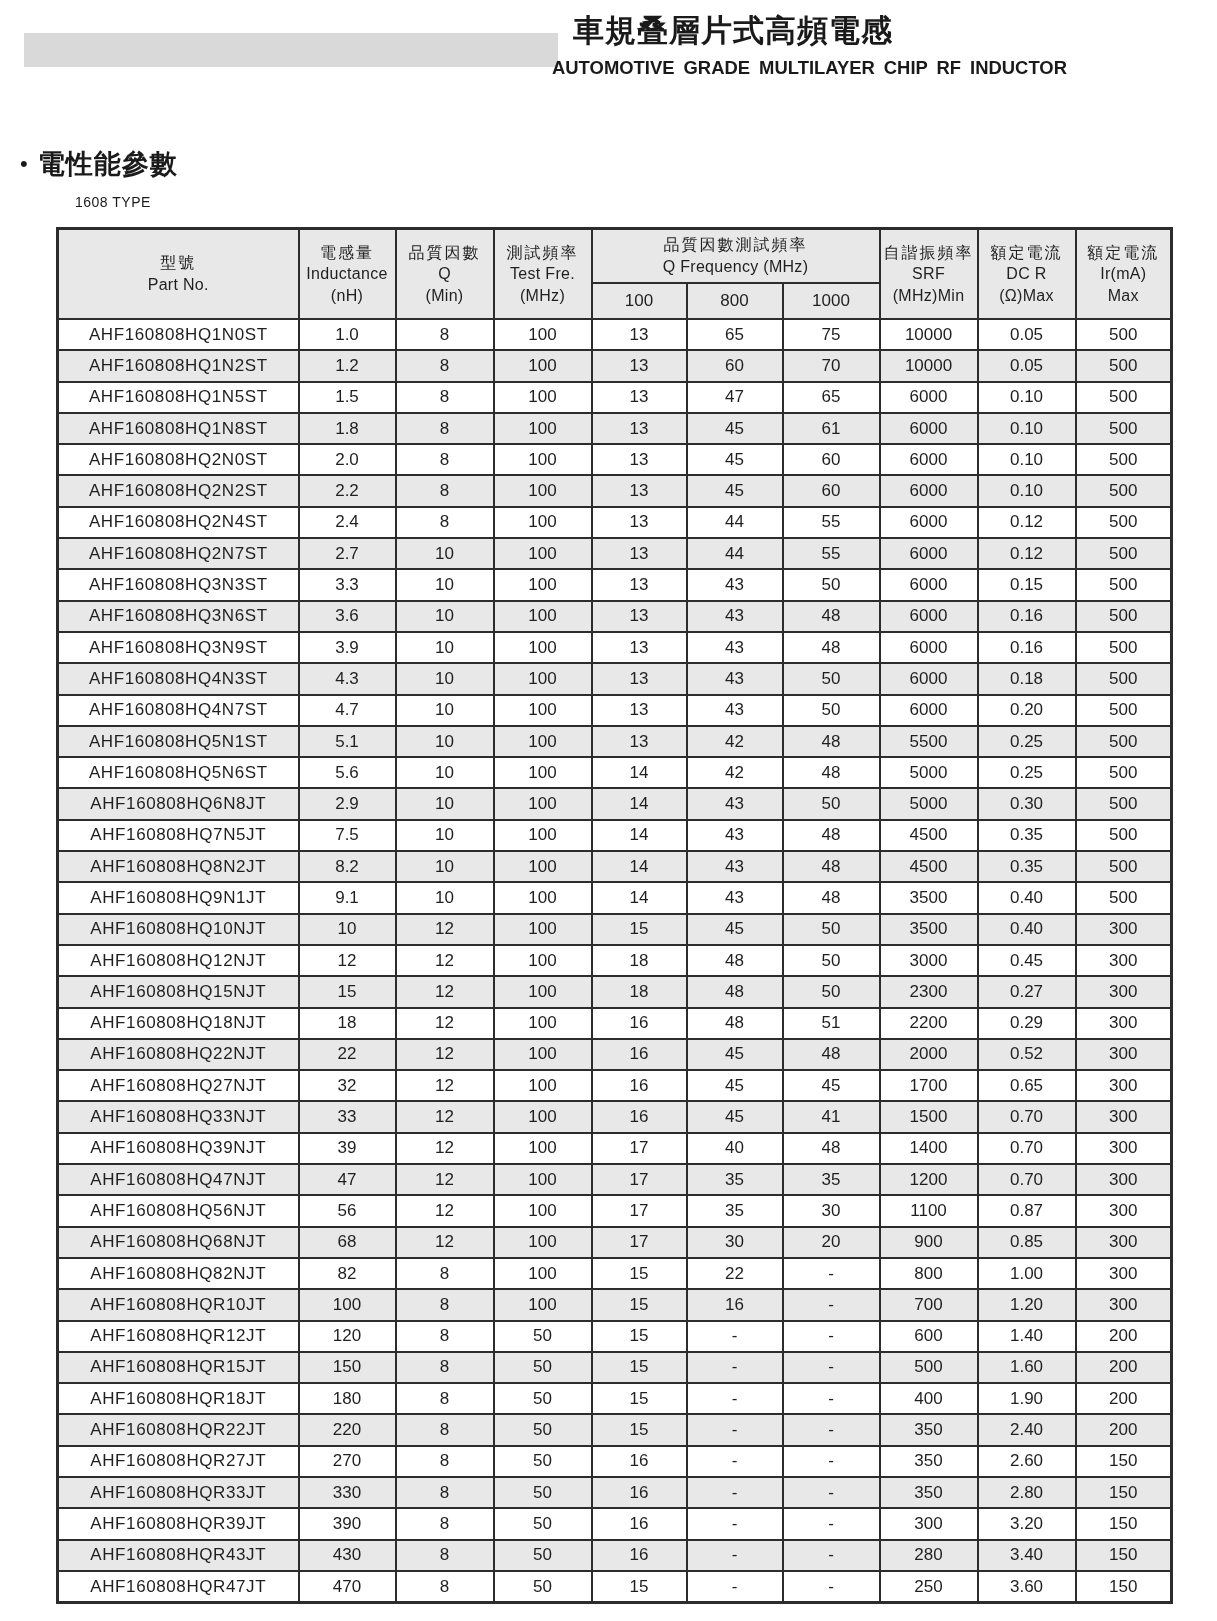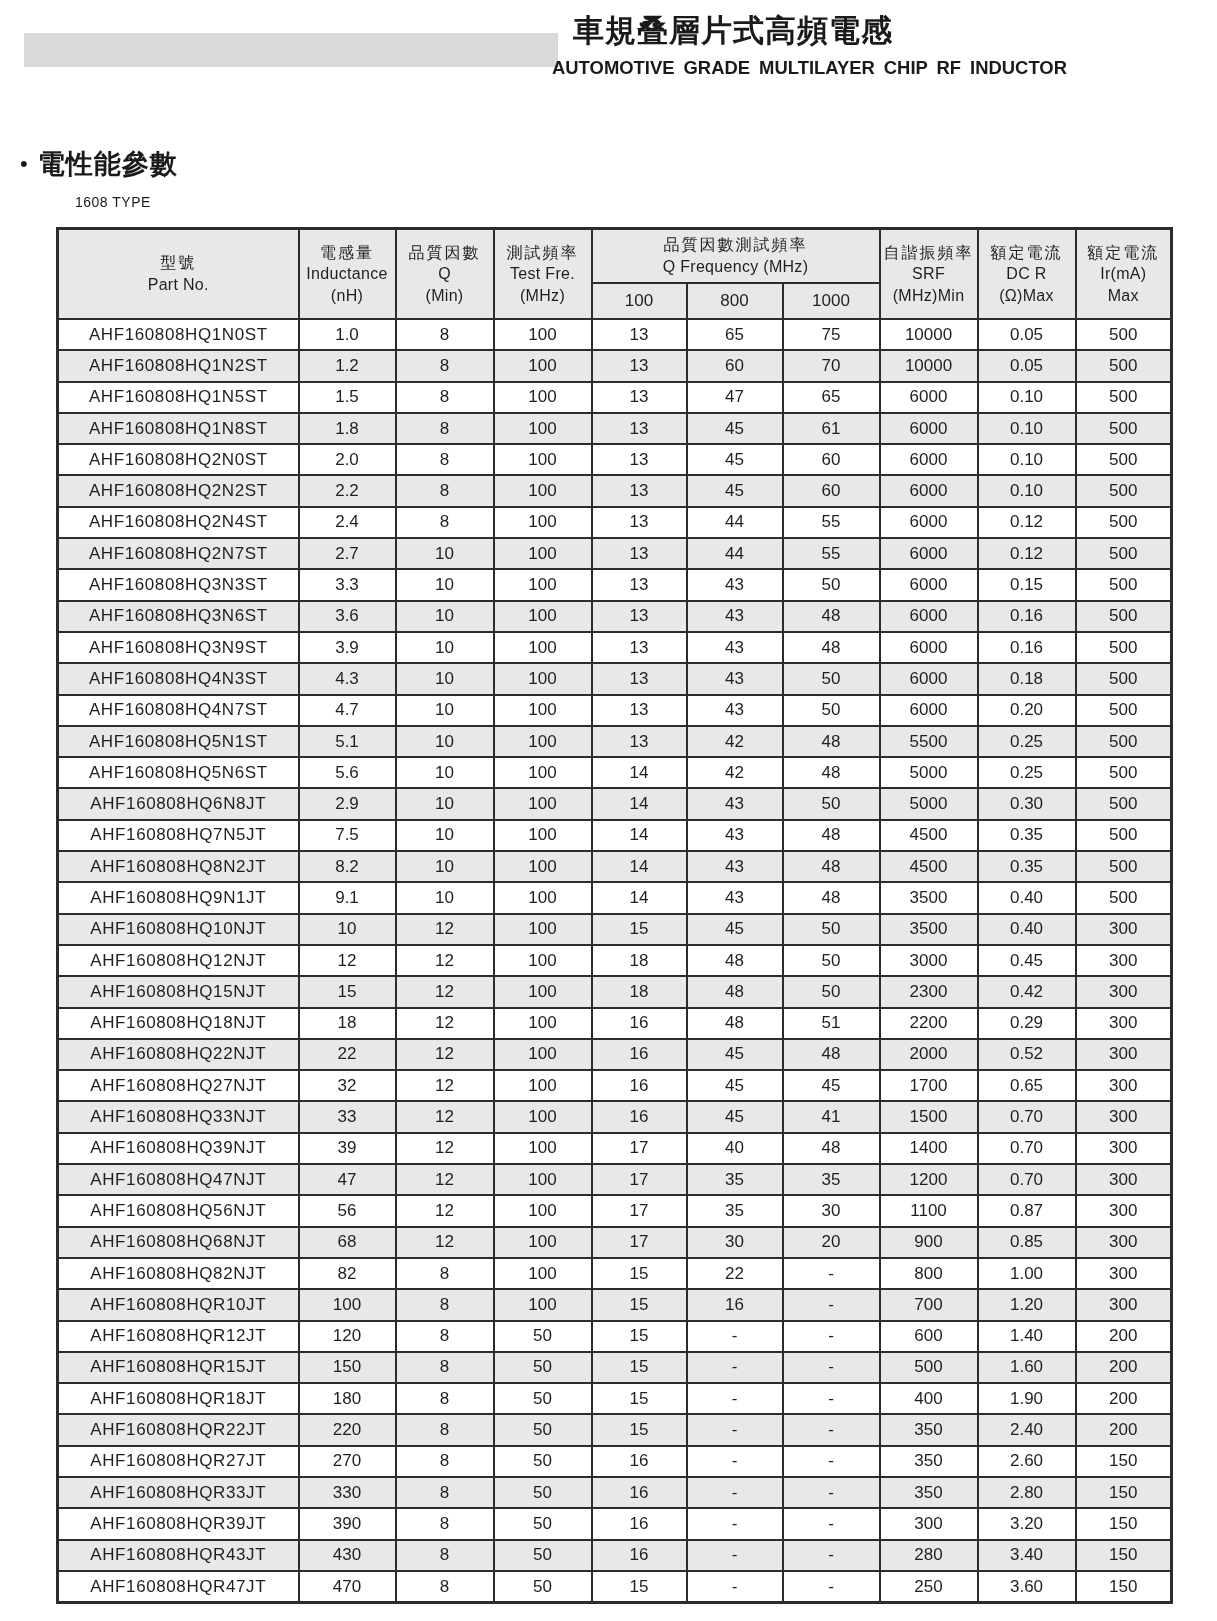--- a/index.html
+++ b/index.html
@@ -421,21 +421,21 @@
         </tr>
         <tr class="stripe">
           <td class="partno">AHF160808HQ15NJT</td>
           <td>15</td>
           <td>12</td>
           <td>100</td>
           <td>18</td>
           <td>48</td>
           <td>50</td>
           <td>2300</td>
-          <td>0.42</td>
+          <td>0.27</td>
           <td>300</td>
         </tr>
         <tr>
           <td class="partno">AHF160808HQ18NJT</td>
           <td>18</td>
           <td>12</td>
           <td>100</td>
           <td>16</td>
           <td>48</td>
           <td>51</td>

